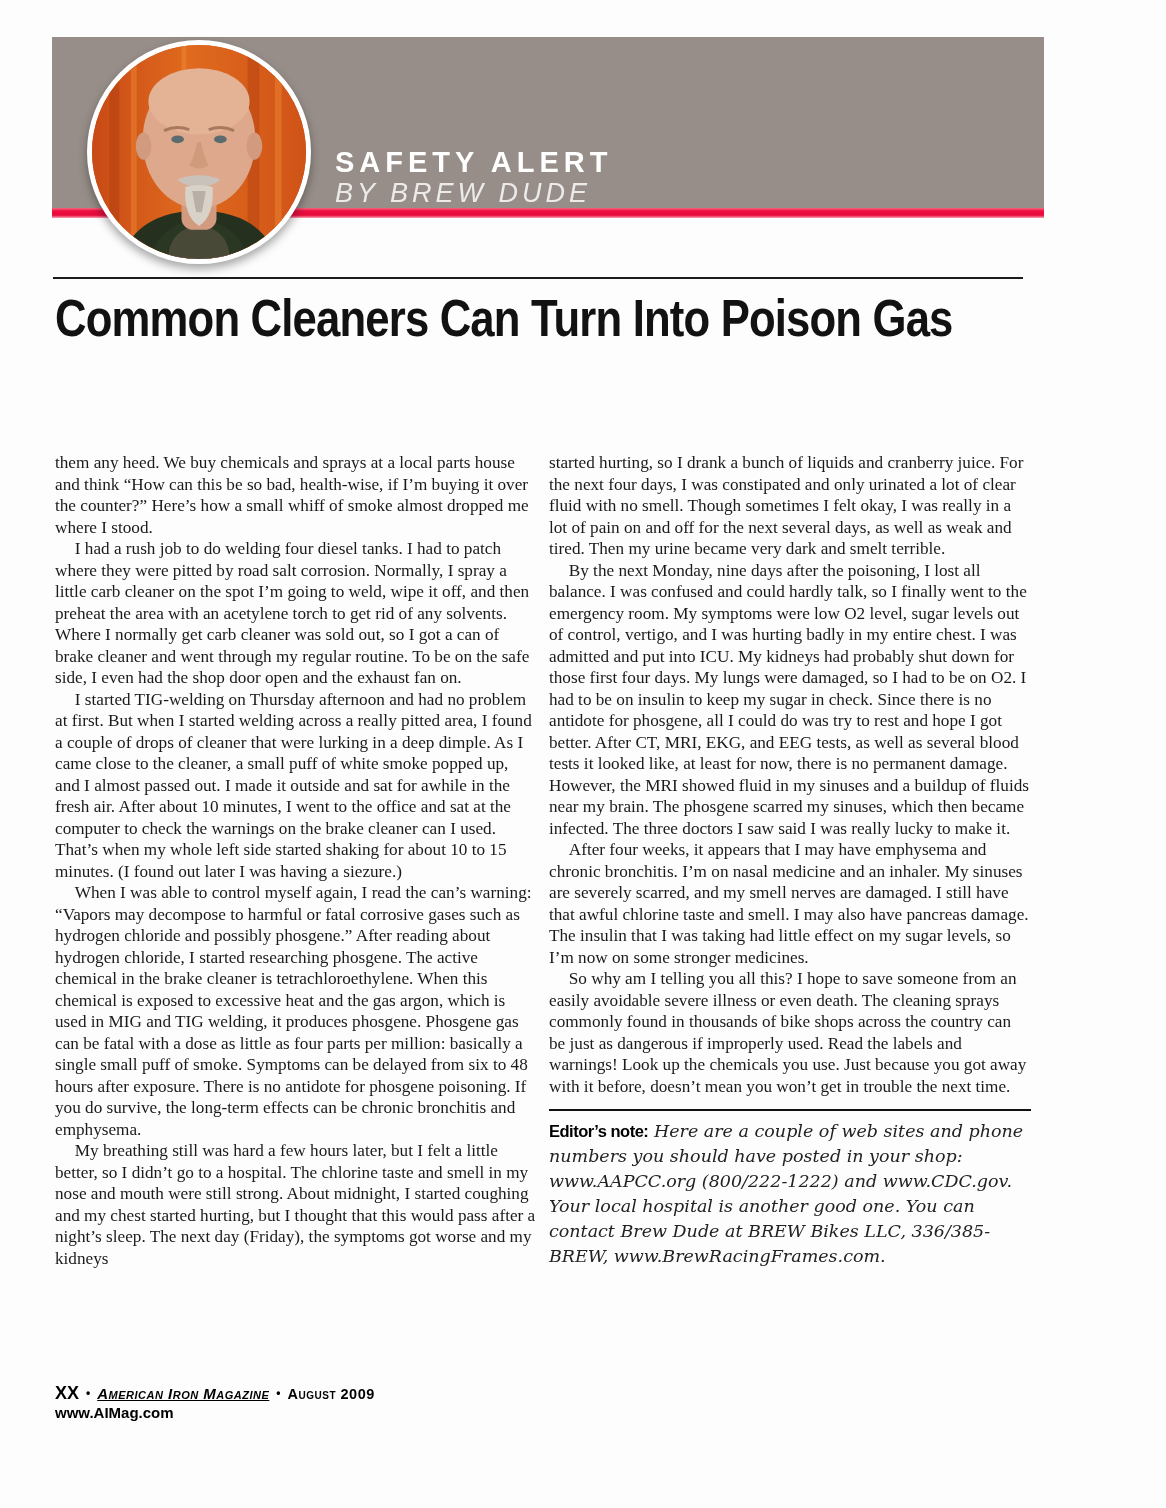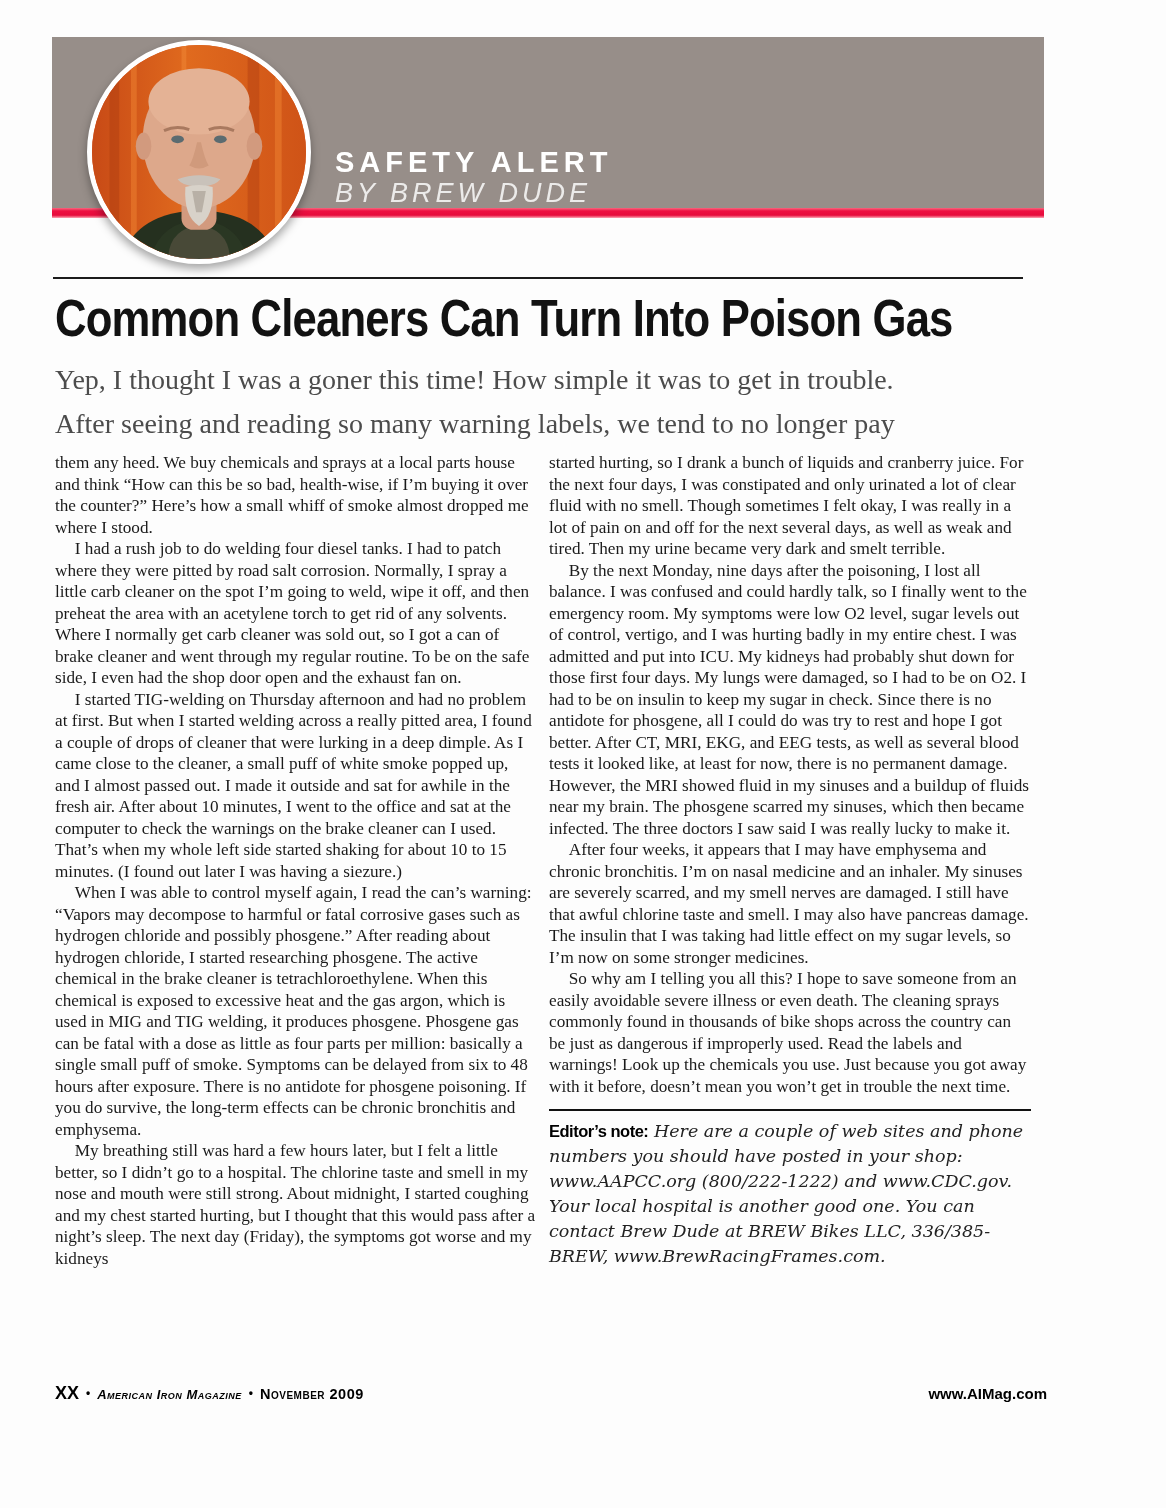--- a/index.html
+++ b/index.html
@@ -77,26 +77,26 @@
     font-size:17.5px;line-height:25px;color:#222;
   }
   .editors-note-label{
     font-family:"Liberation Sans",sans-serif;font-style:normal;font-weight:700;
     font-size:16.5px;letter-spacing:-0.5px;color:#000;
   }
   
   .footer{
     position:absolute;left:55px;top:1383px;width:992px;
     display:flex;justify-content:space-between;align-items:baseline;
-    font-family:"Liberation Sans",sans-serif;color:#000;
+    font-family:"Liberation Sans",sans-serif;color:#000;flex-direction:column;
   }
   .footer-left{display:flex;align-items:baseline;gap:7px;}
   .footer-pagenum{font-weight:700;font-size:18px;}
   .footer-sep{font-weight:700;font-size:12px;position:relative;top:-2px;}
-  .footer-mag{font-weight:700;font-style:italic;font-variant:small-caps;font-size:13px;letter-spacing:0.5px;}
+  .footer-mag{font-weight:700;font-style:italic;font-variant:small-caps;font-size:15px;letter-spacing:0.5px;text-decoration:underline;}
   .footer-issue{font-weight:700;font-variant:small-caps;font-size:14.5px;letter-spacing:0.5px;}
   .footer-site{font-weight:700;font-size:15px;}
 </style>
 </head>
 <body>
 
 <div class="page">
 
   <div class="banner"></div>
   <div class="stripe"></div>
@@ -142,25 +142,20 @@
 
       <path d="M88 138 Q110 130 132 138 Q126 146 110 145 Q94 146 88 138" fill="#c9c2ba"></path>
       <path d="M96 146 Q110 142 124 146 Q126 176 110 186 Q94 176 96 146" fill="#d8d2c9"></path>
       <path d="M103 150 L117 150 L113 172 L107 172 Z" fill="#b8b0a6"></path>
     </svg>
   </div>
 
   <div class="head-rule"></div>
   <h1 class="headline" style="margin:0;">Common Cleaners Can Turn Into Poison Gas</h1>
 
-  <div class="deck">
-
-  <div class="deck-line">Yep, I thought I was a goner this time! How simple it was to get in trouble.</div>
-      <div class="deck-line">After seeing and reading so many warning labels, we tend to no longer pay</div>
-    </div>
 
   <div class="columns">
     <div class="column">
 
     <p>them any heed. We buy chemicals and sprays at a local parts house and think “How can this be so bad, health-wise, if I’m buying it over the counter?” Here’s how a small whiff of smoke almost dropped me where I stood.</p>
         <p>I had a rush job to do welding four diesel tanks. I had to patch where they were pitted by road salt corrosion. Normally, I spray a little carb cleaner on the spot I’m going to weld, wipe it off, and then preheat the area with an acetylene torch to get rid of any solvents. Where I normally get carb cleaner was sold out, so I got a can of brake cleaner and went through my regular routine. To be on the safe side, I even had the shop door open and the exhaust fan on.</p>
         <p>I started TIG-welding on Thursday afternoon and had no problem at first. But when I started welding across a really pitted area, I found a couple of drops of cleaner that were lurking in a deep dimple. As I came close to the cleaner, a small puff of white smoke popped up, and I almost passed out. I made it outside and sat for awhile in the fresh air. After about 10 minutes, I went to the office and sat at the computer to check the warnings on the brake cleaner can I used. That’s when my whole left side started shaking for about 10 to 15 minutes. (I found out later I was having a siezure.)</p>
         <p>When I was able to control myself again, I read the can’s warning: “Vapors may decompose to harmful or fatal corrosive gases such as hydrogen chloride and possibly phosgene.” After reading about hydrogen chloride, I started researching phosgene. The active chemical in the brake cleaner is tetrachloroethylene. When this chemical is exposed to excessive heat and the gas argon, which is used in MIG and TIG welding, it produces phosgene. Phosgene gas can be fatal with a dose as little as four parts per million: basically a single small puff of smoke. Symptoms can be delayed from six to 48 hours after exposure. There is no antidote for phosgene poisoning. If you do survive, the long-term effects can be chronic bronchitis and emphysema.</p>
         <p>My breathing still was hard a few hours later, but I felt a little better, so I didn’t go to a hospital. The chlorine taste and smell in my nose and mouth were still strong. About midnight, I started coughing and my chest started hurting, but I thought that this would pass after a night’s sleep. The next day (Friday), the symptoms got worse and my kidneys</p>
       </div>
@@ -177,18 +172,18 @@
       </div>
     </div>
   </div>
 
   <div class="footer">
     <div class="footer-left">
       <span class="footer-pagenum">XX</span>
       <span class="footer-sep">•</span>
       <span class="footer-mag">American Iron Magazine</span>
       <span class="footer-sep">•</span>
-      <span class="footer-issue">November 2009</span>
+      <span class="footer-issue">August 2009</span>
     </div>
     <div class="footer-site">www.AIMag.com</div>
   </div>
 
 </div>
 
 </body></html>

